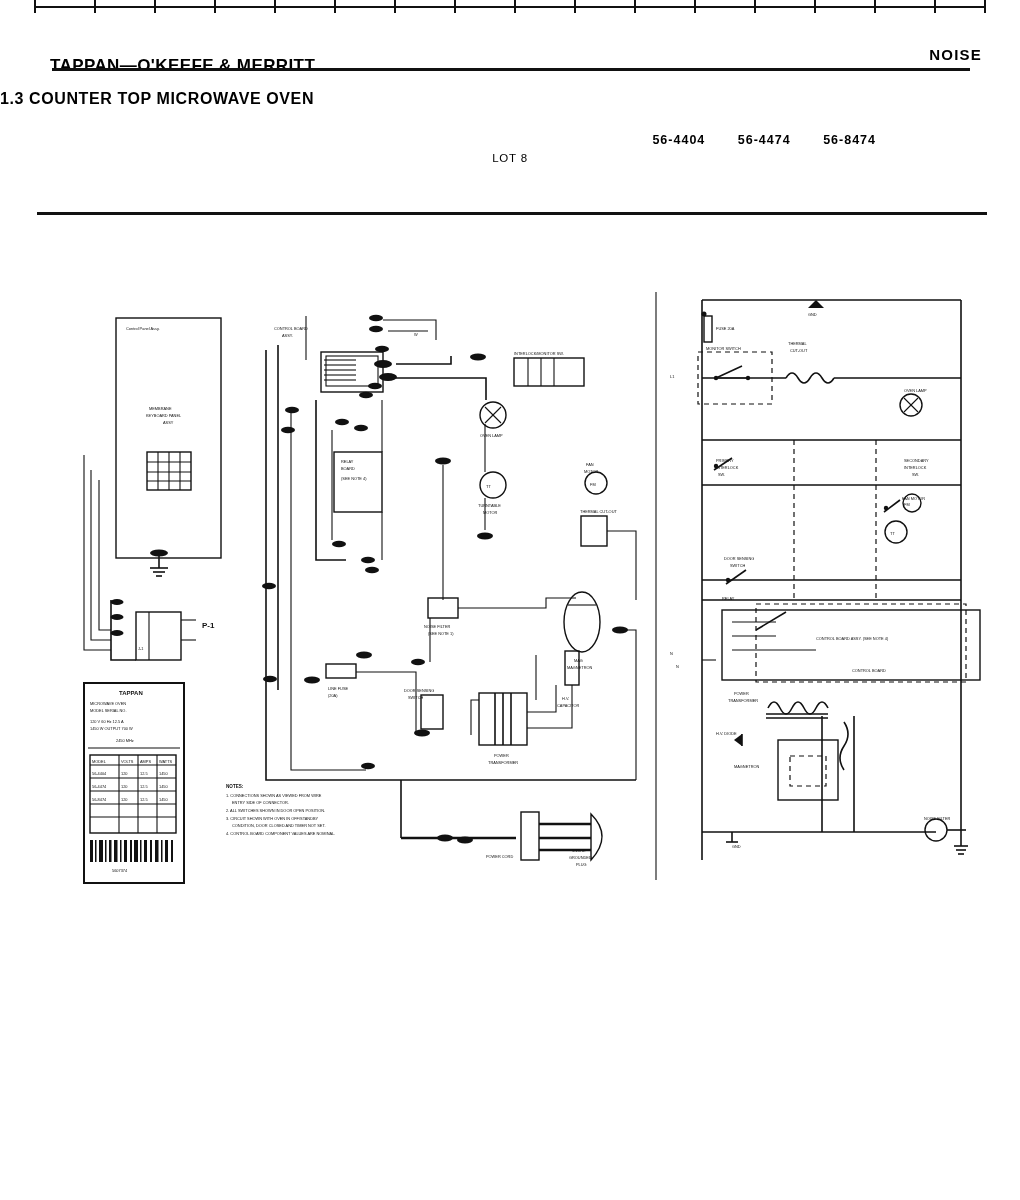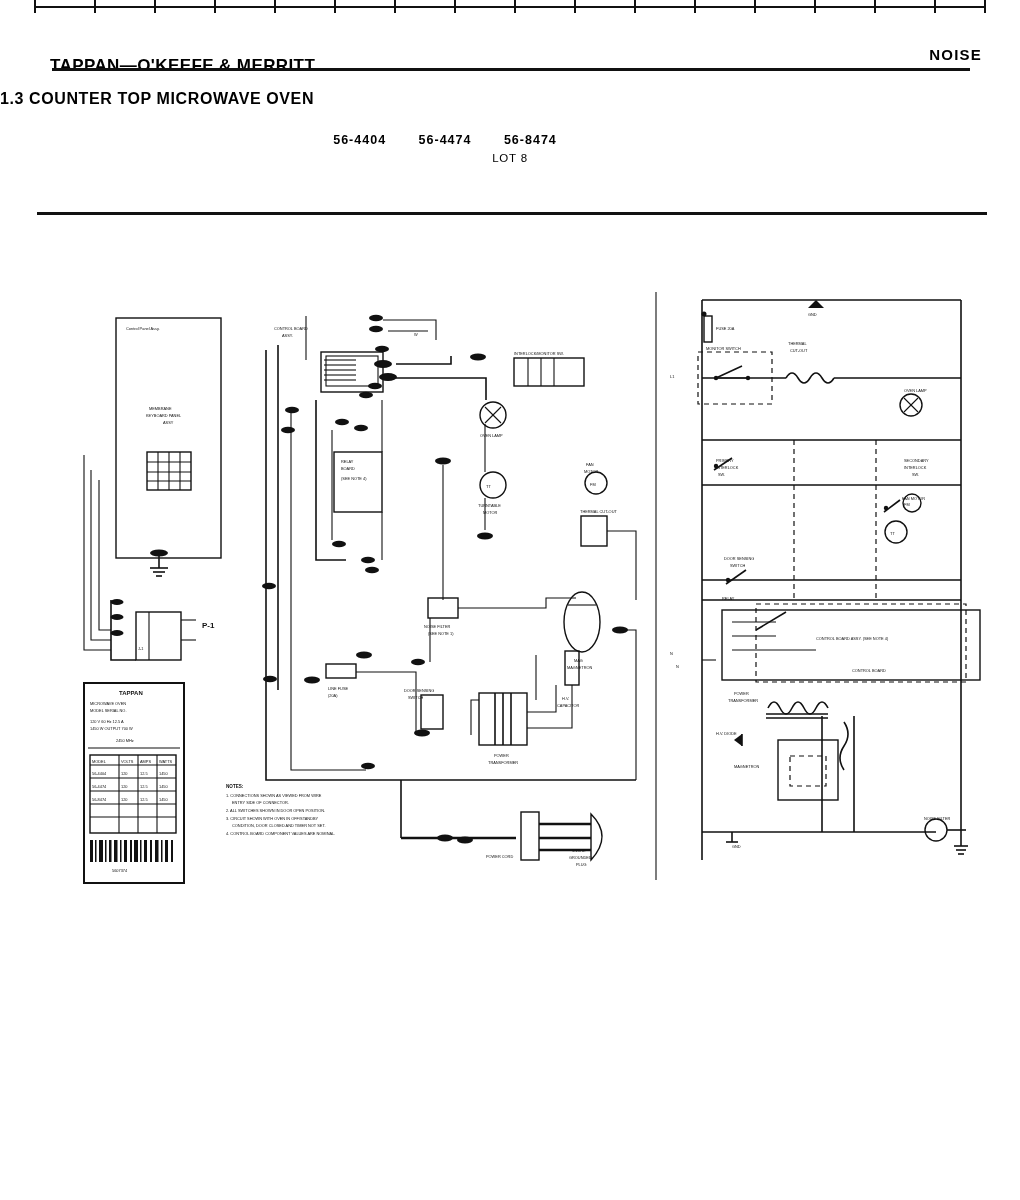--- a/index.html
+++ b/index.html
@@ -78,21 +78,21 @@
     text-align: left;
     font-size: 16px;
     font-weight: bold;
     letter-spacing: 0.6px;
   }
   .models {
     position: absolute;
     left: 0;
     top: 133px;
     width: 890px;
-    text-align: center;
+    text-align: right;
     font-size: 12.5px;
     font-weight: bold;
     letter-spacing: 1px;
   }
   .models span { display: inline-block; margin: 0 14px; }
   .lot {
     position: absolute;
     left: 0;
     top: 152px;
     width: 1020px;

